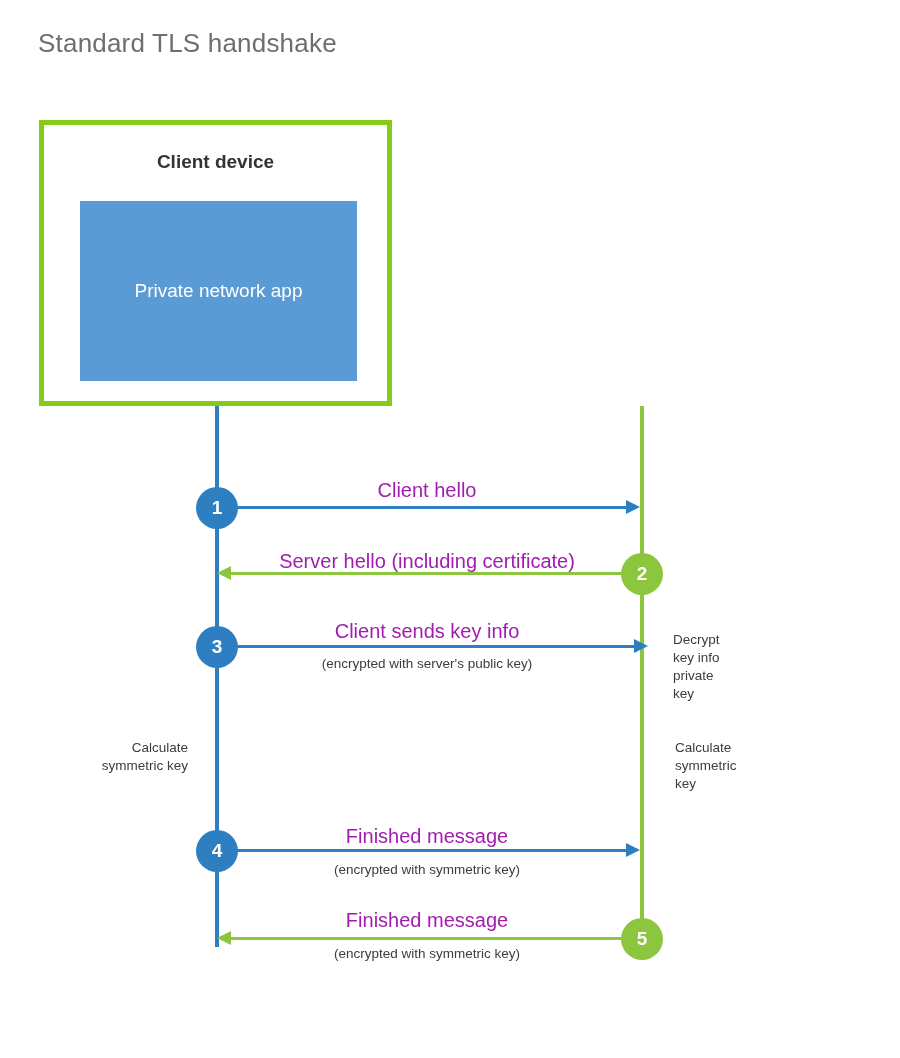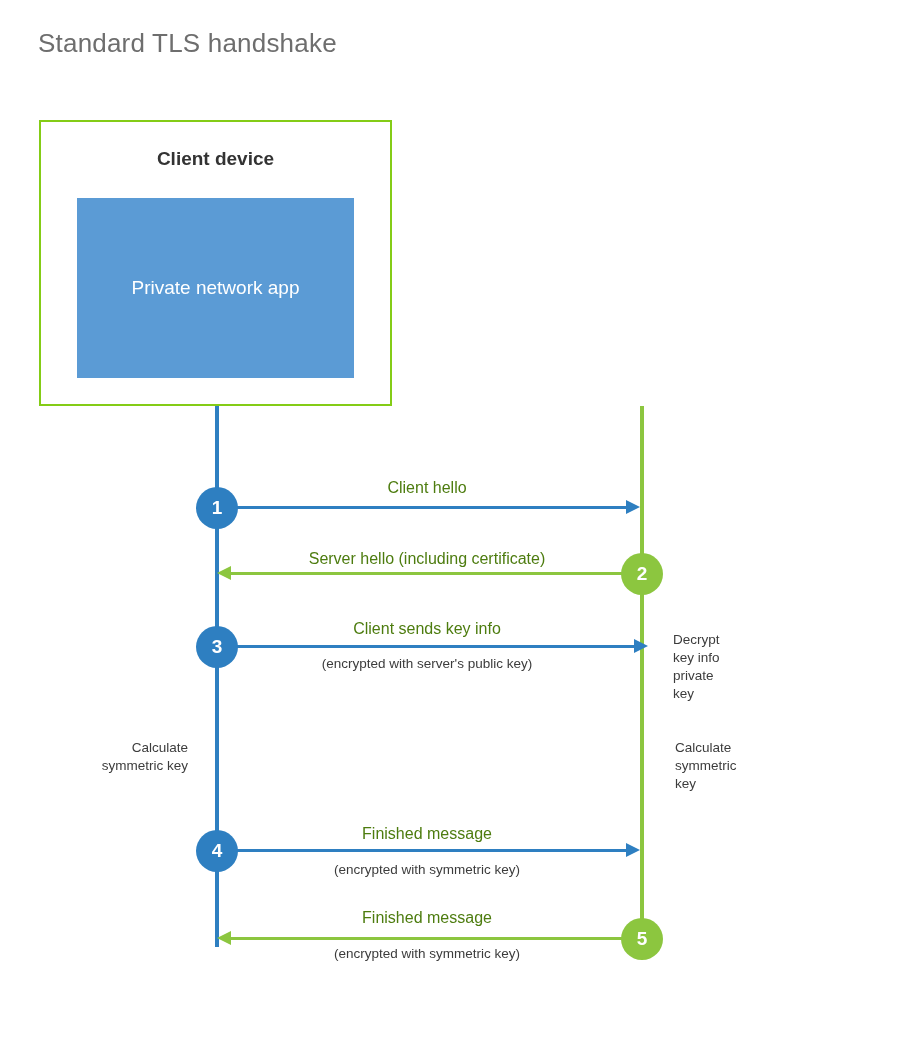--- a/index.html
+++ b/index.html
@@ -14,21 +14,21 @@
   #stage{position:absolute;left:0;top:0;width:720px;height:1058px;}
 
   .title{
     position:absolute;left:38px;top:28px;
     font-size:26px;font-weight:400;color:#6e6e6e;
     letter-spacing:.2px;white-space:nowrap;
   }
 
   
   .party-box{position:absolute;background:#fff;box-sizing:border-box;}
-  #client-box{left:39px;top:120px;width:353px;height:286px;border:2px solid #84cc16;}
+  #client-box{left:39px;top:120px;width:353px;height:286px;border:5px solid #84cc16;}
   #server-box{left:430px;top:120px;width:423px;height:286px;border:3px solid #8cc63f;}
 
   .box-title{
     position:absolute;left:0;right:0;top:26px;
     text-align:center;font-size:19px;font-weight:bold;color:#333;
   }
 
   .client-app{
     position:absolute;left:36px;top:76px;width:277px;height:180px;
     background:#5b9bd5;color:#fff;font-size:19px;
@@ -73,21 +73,21 @@
   .arrow.to-left  .head{left:-13px;border-right:14px solid #8cc63f;}
 
   #arrow-1{left:217px;top:506px;width:410px;}
   #arrow-2{left:230px;top:572px;width:410px;}
   #arrow-3{left:217px;top:645px;width:418px;}
   #arrow-4{left:217px;top:849px;width:410px;}
   #arrow-5{left:230px;top:937px;width:410px;}
 
   
   .msg-label{
-    position:absolute;text-align:center;font-size:16px;color:#4d7c0f;
+    position:absolute;text-align:center;font-size:20px;color:#a21caf;
     white-space:nowrap;
   }
   .msg-sub{
     position:absolute;text-align:center;font-size:13.5px;color:#3c3c3c;
     white-space:nowrap;
   }
   #label-1{left:217px;top:479px;width:420px;}
   #label-2{left:217px;top:550px;width:420px;}
   #label-3{left:217px;top:620px;width:420px;}
   #sub-3{left:217px;top:656px;width:420px;}

